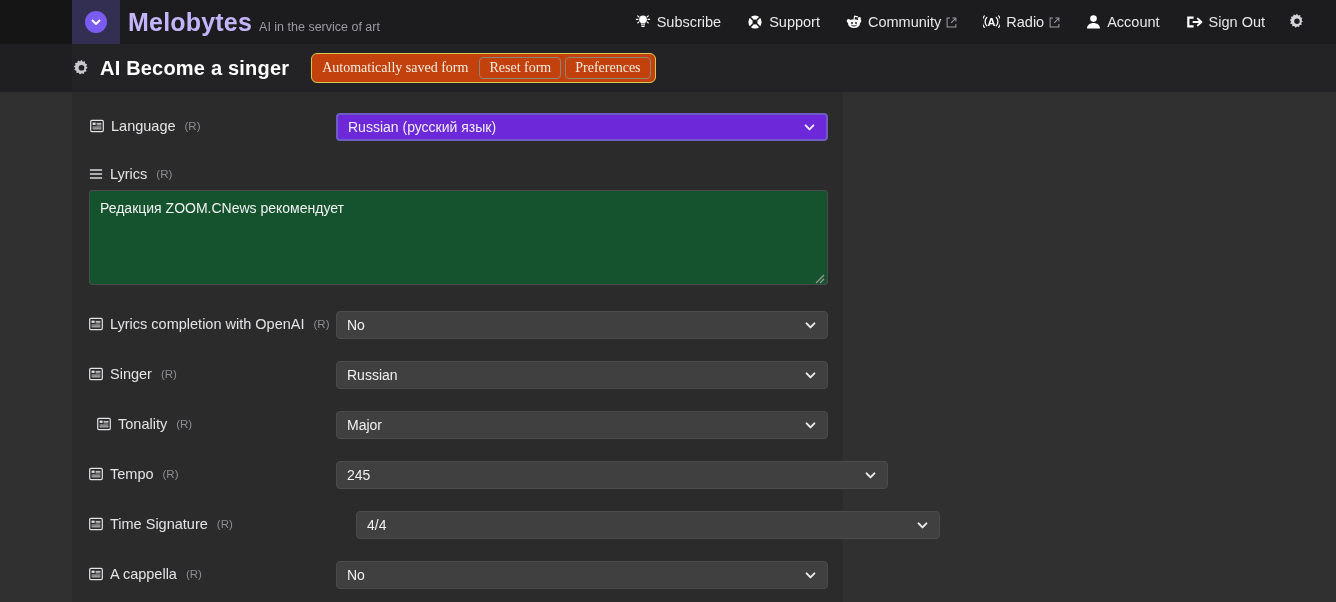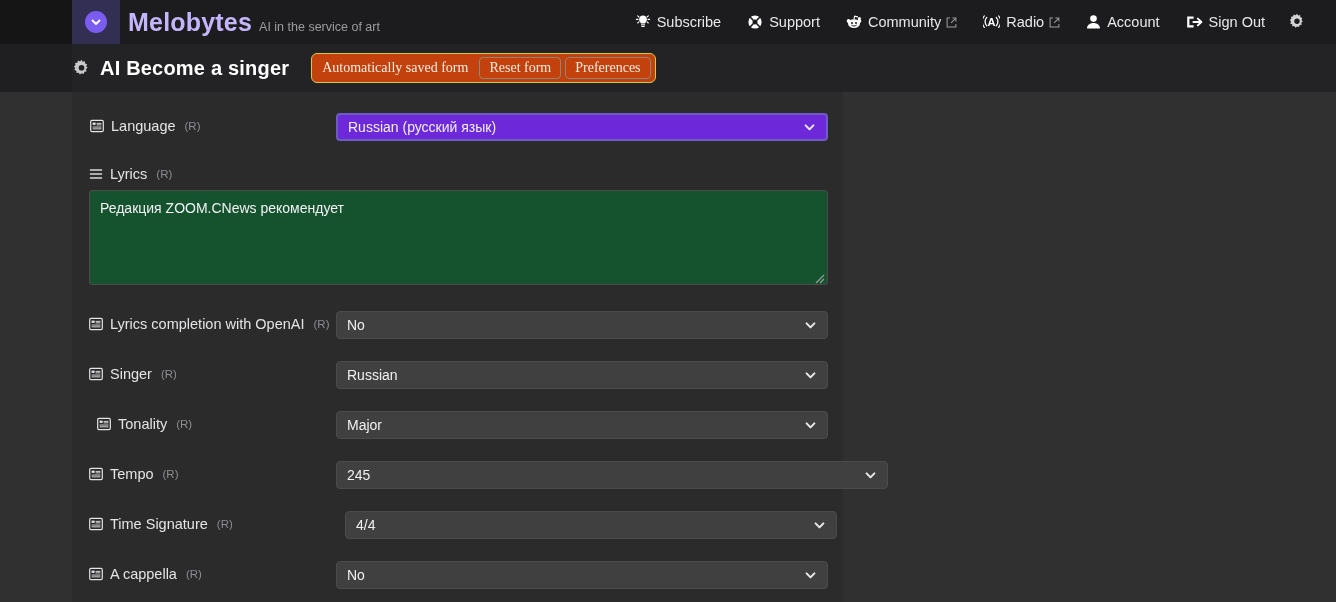--- a/index.html
+++ b/index.html
@@ -464,21 +464,21 @@
         <rect x="6.6" y="3.9" width="4.8" height="0.9" fill="#e4e4e6"></rect>
         <rect x="6.6" y="5.4" width="4.8" height="0.9" fill="#e4e4e6"></rect>
         <rect x="2.6" y="7.6" width="8.8" height="0.9" fill="#e4e4e6"></rect>
         <rect x="2.6" y="9.4" width="8.8" height="0.9" fill="#e4e4e6"></rect>
       </svg>
     </span>
     <span>Time Signature</span>
     <span class="req-mark">(R)</span>
   </span>
 </div>
-<div class="select-box" style="left:345px; top:511px; width:492px;">
+<div class="select-box" style="left:356px; top:511px; width:584px;">
   <span class="select-value">4/4</span>
   <span class="chev">
     <svg width="13" height="13" viewBox="0 0 13 13">
         <path d="M2.6 4.4 L6.5 8.4 L10.4 4.4" stroke="#e9e9ec" stroke-width="2" fill="none" stroke-linecap="round" stroke-linejoin="round"></path>
       </svg>
   </span>
 </div>
 
 <div class="form-row" style="left:89px; top:566px;">
   <span class="field-label">

